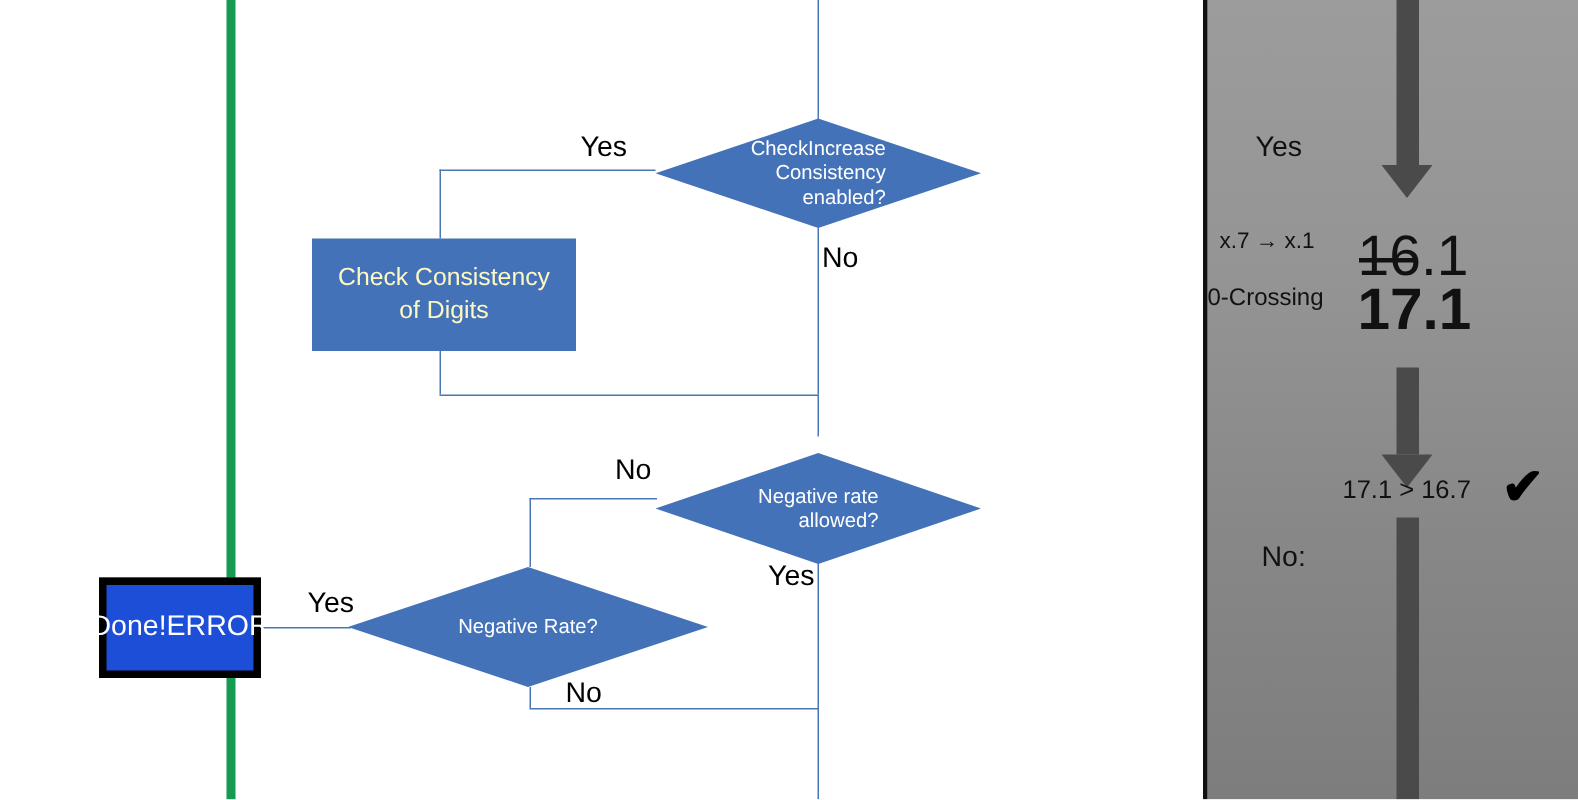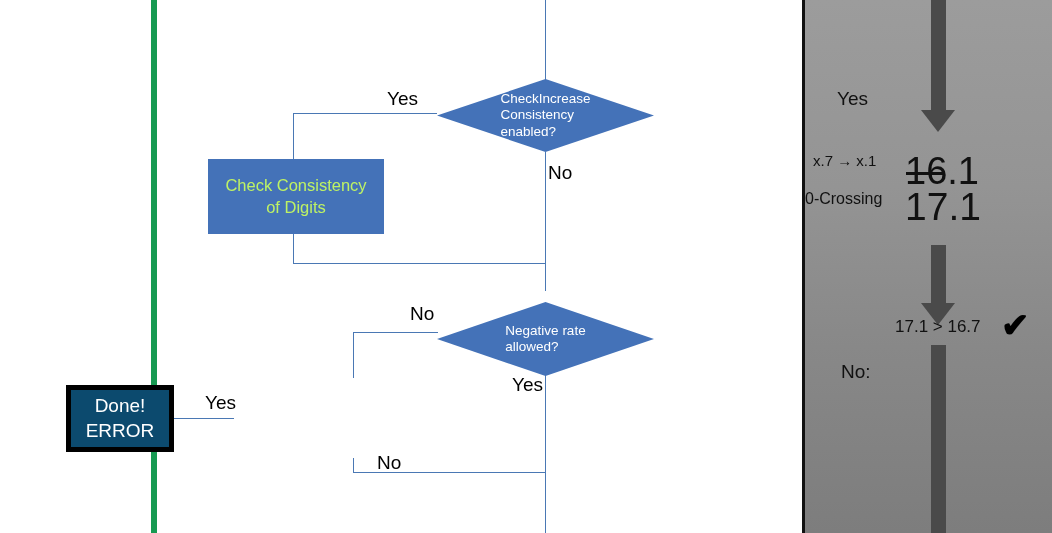--- a/index.html
+++ b/index.html
@@ -26,42 +26,42 @@
   .conn-h { height: 1px; }
   .conn-v { width: 1px; }
 
   .process-box {
     position: absolute;
     background: #4472B8;
     display: flex;
     align-items: center;
     justify-content: center;
     text-align: center;
-    color: #bef264;
+    color: #fef9c3;
     line-height: 1.28;
   }
 
   .diamond {
     position: absolute;
   }
   .diamond svg {
     position: absolute;
     left: 0;
     top: 0;
   }
   .diamond .dlabel {
     position: absolute;
     left: 0;
     top: 0;
     width: 100%;
     height: 100%;
     display: flex;
     align-items: center;
     justify-content: center;
-    text-align: left;
+    text-align: right;
     color: #ffffff;
     line-height: 1.22;
     white-space: pre-line;
   }
 
   .edge-label {
     position: absolute;
     color: #000000;
     font-size: 19px;
     white-space: nowrap;
@@ -77,25 +77,25 @@
     background: #179A52;
   }
 
   
   #done-error-box {
     position: absolute;
     left: 66px;
     top: 385px;
     width: 108px;
     height: 67px;
-    background: #0c4a6e;
+    background: #1d4ed8;
     border: 5px solid #000000;
     box-sizing: border-box;
     display: flex;
-    flex-direction: column;
+    flex-direction: row;
     align-items: center;
     justify-content: center;
     color: #ffffff;
     font-size: 19px;
     line-height: 1.3;
   }
 
   
   #right-panel {
     position: absolute;
@@ -198,20 +198,26 @@
   <div class="diamond" style="left:437px; top:302px; width:217px; height:74px;">
     <svg width="217" height="74" viewBox="0 0 217 74">
       <polygon points="108.5,0 217,37 108.5,74 0,37" fill="#4472B8"></polygon>
     </svg>
     <div class="dlabel" style="font-size:13.5px;">Negative rate
 allowed?</div>
   </div>
   <div class="edge-label" style="left:410px; top:303px;">No</div>
   <div class="edge-label" style="left:512px; top:374px;">Yes</div>
 
+  <div class="diamond" style="left:232px; top:378px; width:240px; height:80px;">
+    <svg width="240" height="80" viewBox="0 0 240 80">
+      <polygon points="120,0 240,40 120,80 0,40" fill="#4472B8"></polygon>
+    </svg>
+    <div class="dlabel" style="font-size:13.5px;">Negative Rate?</div>
+  </div>
   <div class="edge-label" style="left:205px; top:392px;">Yes</div>
   <div class="edge-label" style="left:377px; top:452px;">No</div>
 
   <div id="done-error-box">
     <span>Done!</span>
     <span>ERROR</span>
   </div>
 
   <div id="right-panel">
 
@@ -219,21 +225,21 @@
     <div class="gray-arrow-head" style="left:116px; top:110px;"></div>
 
     <div class="panel-text" style="left:32px; top:88px; font-size:19px;">Yes</div>
 
     <div class="panel-text" style="left:8px; top:152px; font-size:15px;">x.7 → x.1</div>
     <div class="panel-text" style="left:0px; top:190px; font-size:16px;">0-Crossing</div>
 
     <div class="panel-text" style="left:100px; top:152px; font-size:38px; line-height:1;">
       <span class="strike-num">16.1</span>
     </div>
-    <div class="panel-text" style="left:100px; top:187px; font-size:39px; line-height:1;">17.1</div>
+    <div class="panel-text" style="left:100px; top:187px; font-size:39px; line-height:1;font-weight:bold;">17.1</div>
 
     <div class="gray-arrow-shaft" style="left:126px; top:245px; height:58px;"></div>
     <div class="gray-arrow-head" style="left:116px; top:303px;"></div>
 
     <div class="panel-text" style="left:36px; top:317px; font-size:19px;margin-top:44px;">No:</div>
     <div class="panel-text" style="left:90px; top:317px; font-size:17px;">17.1 &gt; 16.7</div>
     <div class="checkmark" style="left:196px; top:308px;">✔</div>
 
     <div class="gray-arrow-shaft" style="left:126px; top:345px; height:188px;"></div>
   </div>

